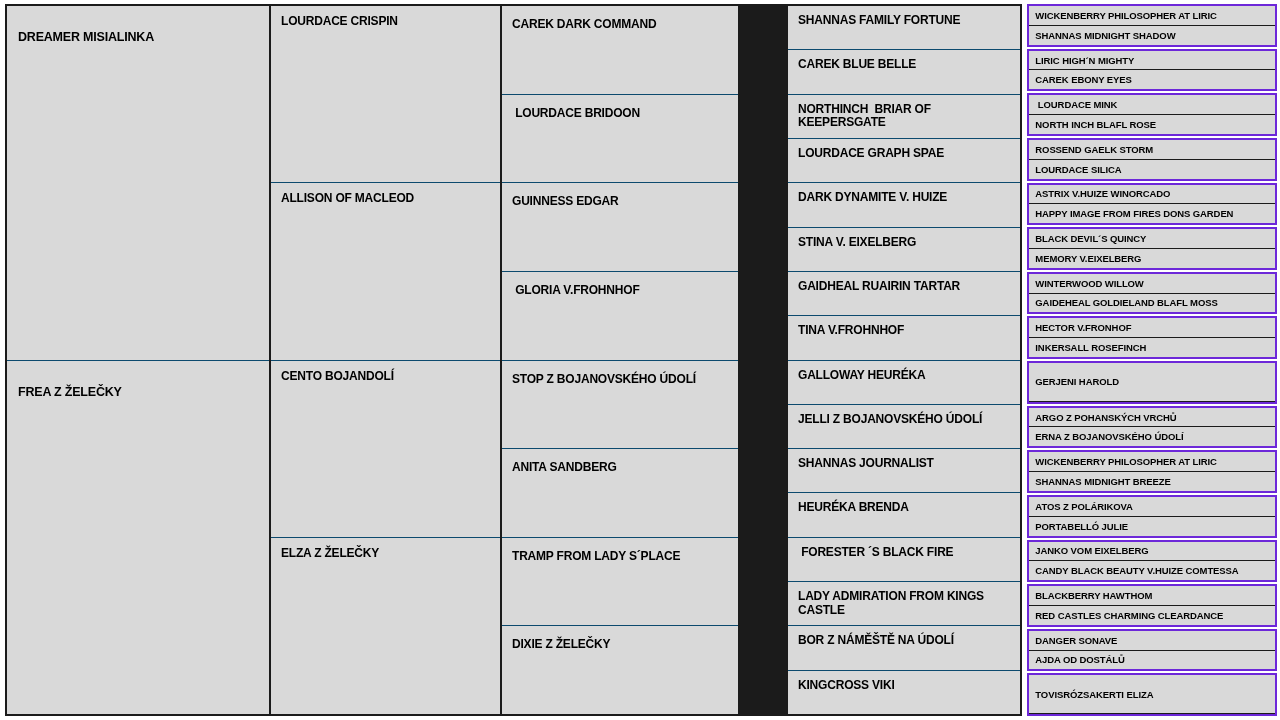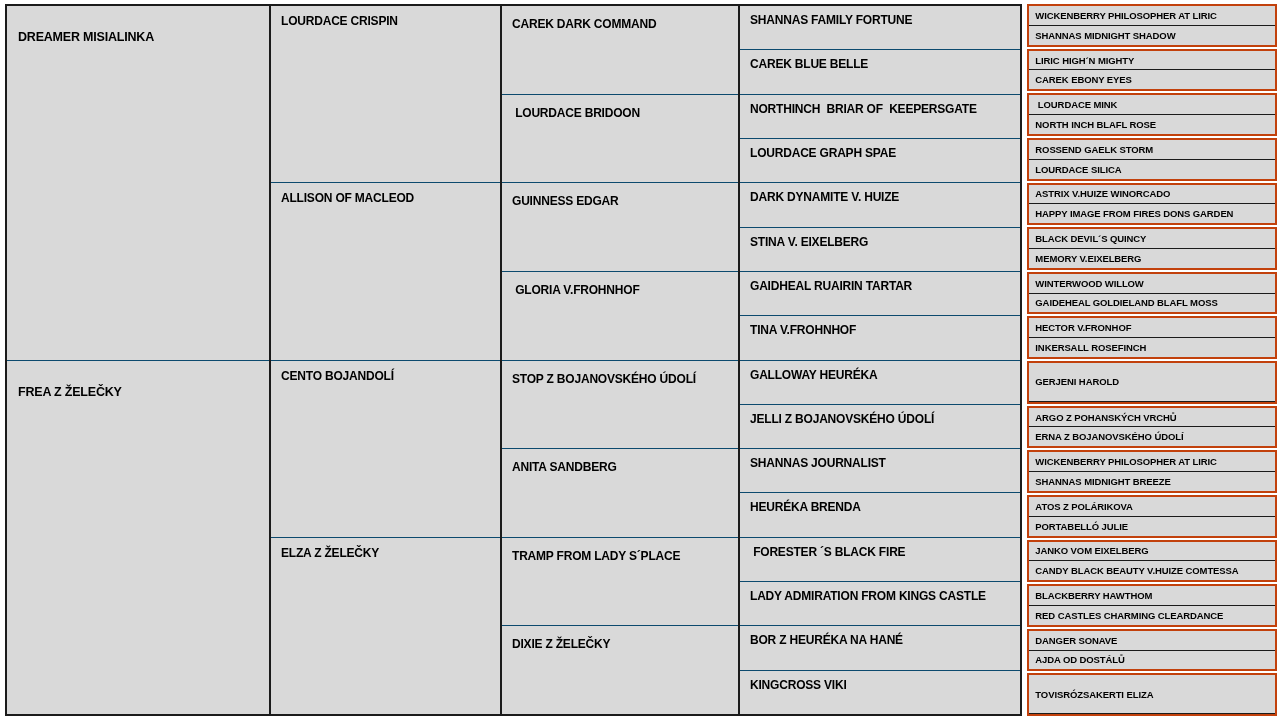--- a/index.html
+++ b/index.html
@@ -24,31 +24,31 @@
   .cell{
     flex:1 1 0;box-sizing:border-box;background:#d9d9d9;color:#000000;
     font-weight:bold;letter-spacing:-0.2px;line-height:1.15;
     white-space:pre-wrap;overflow:hidden;
     border-bottom:1px solid #0c4a6e;
   }
   .gcol .cell:last-child{border-bottom:none;}
   .c1 .cell{padding:24px 10px 0 11px;font-size:12.5px;}
   .c2 .cell{padding:9px 10px 0 10px;font-size:12px;}
   .c3 .cell{padding:12px 10px 0 10px;font-size:12px;}
-  .c4 .cell{padding:8px 10px 0 10px;font-size:12px;}
+  .c4 .cell{padding:8px 10px 0 10px;font-size:12px;margin-left:48px;}
   
   .gutter{width:6px;background:#ffffff;}
   
   .col5wrap{
     width:281px;display:flex;flex-direction:column;height:100%;
     box-sizing:border-box;
   }
   .grp{
     flex:1 1 0;display:flex;flex-direction:column;box-sizing:border-box;
-    border:2px solid #c2410c;margin-top:2px;background:#d9d9d9;
+    border:2px solid #6d28d9;margin-top:2px;background:#d9d9d9;
   }
   .grp:first-child{margin-top:0;}
   .cell5{
     flex:1 1 0;display:flex;align-items:center;box-sizing:border-box;
     padding:0 6px;background:#d9d9d9;color:#000000;
     font-weight:bold;font-size:9.5px;letter-spacing:-0.1px;
     white-space:pre;overflow:hidden;
   }
   .grp .cell5:first-child{border-bottom:1.5px solid #1b1b1b;}
 </style>
@@ -86,21 +86,21 @@
           <div class="cell">DARK DYNAMITE V. HUIZE</div>
           <div class="cell">STINA V. EIXELBERG</div>
           <div class="cell">GAIDHEAL RUAIRIN TARTAR</div>
           <div class="cell">TINA V.FROHNHOF</div>
           <div class="cell">GALLOWAY HEURÉKA</div>
           <div class="cell">JELLI Z BOJANOVSKÉHO ÚDOLÍ</div>
           <div class="cell">SHANNAS JOURNALIST</div>
           <div class="cell">HEURÉKA BRENDA</div>
           <div class="cell"> FORESTER ´S BLACK FIRE</div>
           <div class="cell">LADY ADMIRATION FROM KINGS CASTLE</div>
-          <div class="cell">BOR Z HEURÉKA NA HANÉ</div>
+          <div class="cell">BOR Z NÁMĚŠTĚ NA ÚDOLÍ</div>
           <div class="cell">KINGCROSS VIKI</div>
         </div>
       </div>
     <div class="gutter"></div>
     <div class="col5wrap">
         <div class="grp">
           <div class="cell5">WICKENBERRY PHILOSOPHER AT LIRIC</div>
           <div class="cell5">SHANNAS MIDNIGHT SHADOW</div>
         </div>
         <div class="grp">

